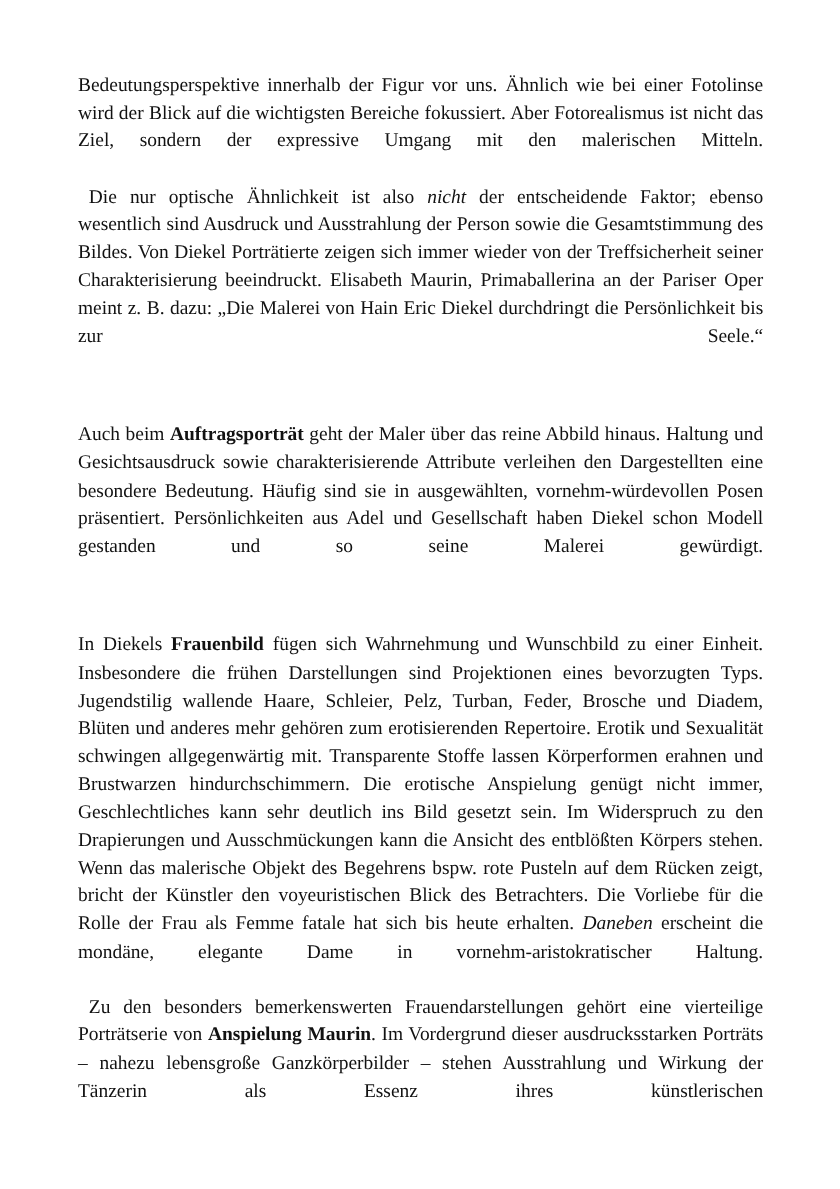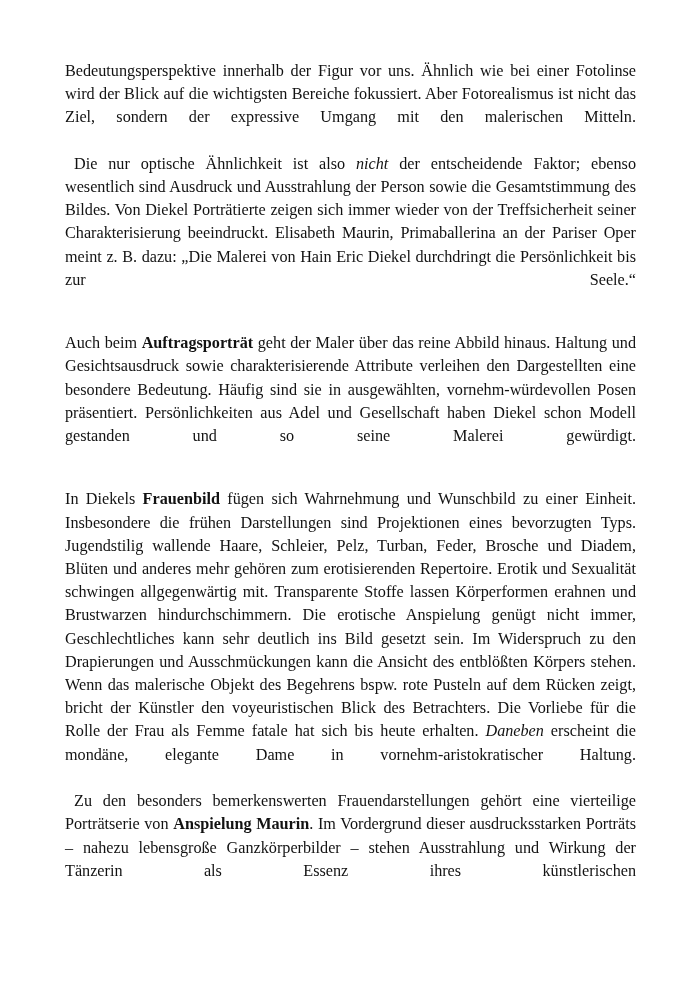--- a/index.html
+++ b/index.html
@@ -50,21 +50,21 @@
     text-indent: 0;
   }
 
   
   p.indent {
     text-indent: 9px;
   }
 
   
   p.block-gap {
-    margin-top: 17px;
+    margin-top: 36px;
     text-indent: 0;
   }
 
   
   p.para::after {
     content: "";
     display: inline-block;
     width: 100%;
   }
 

